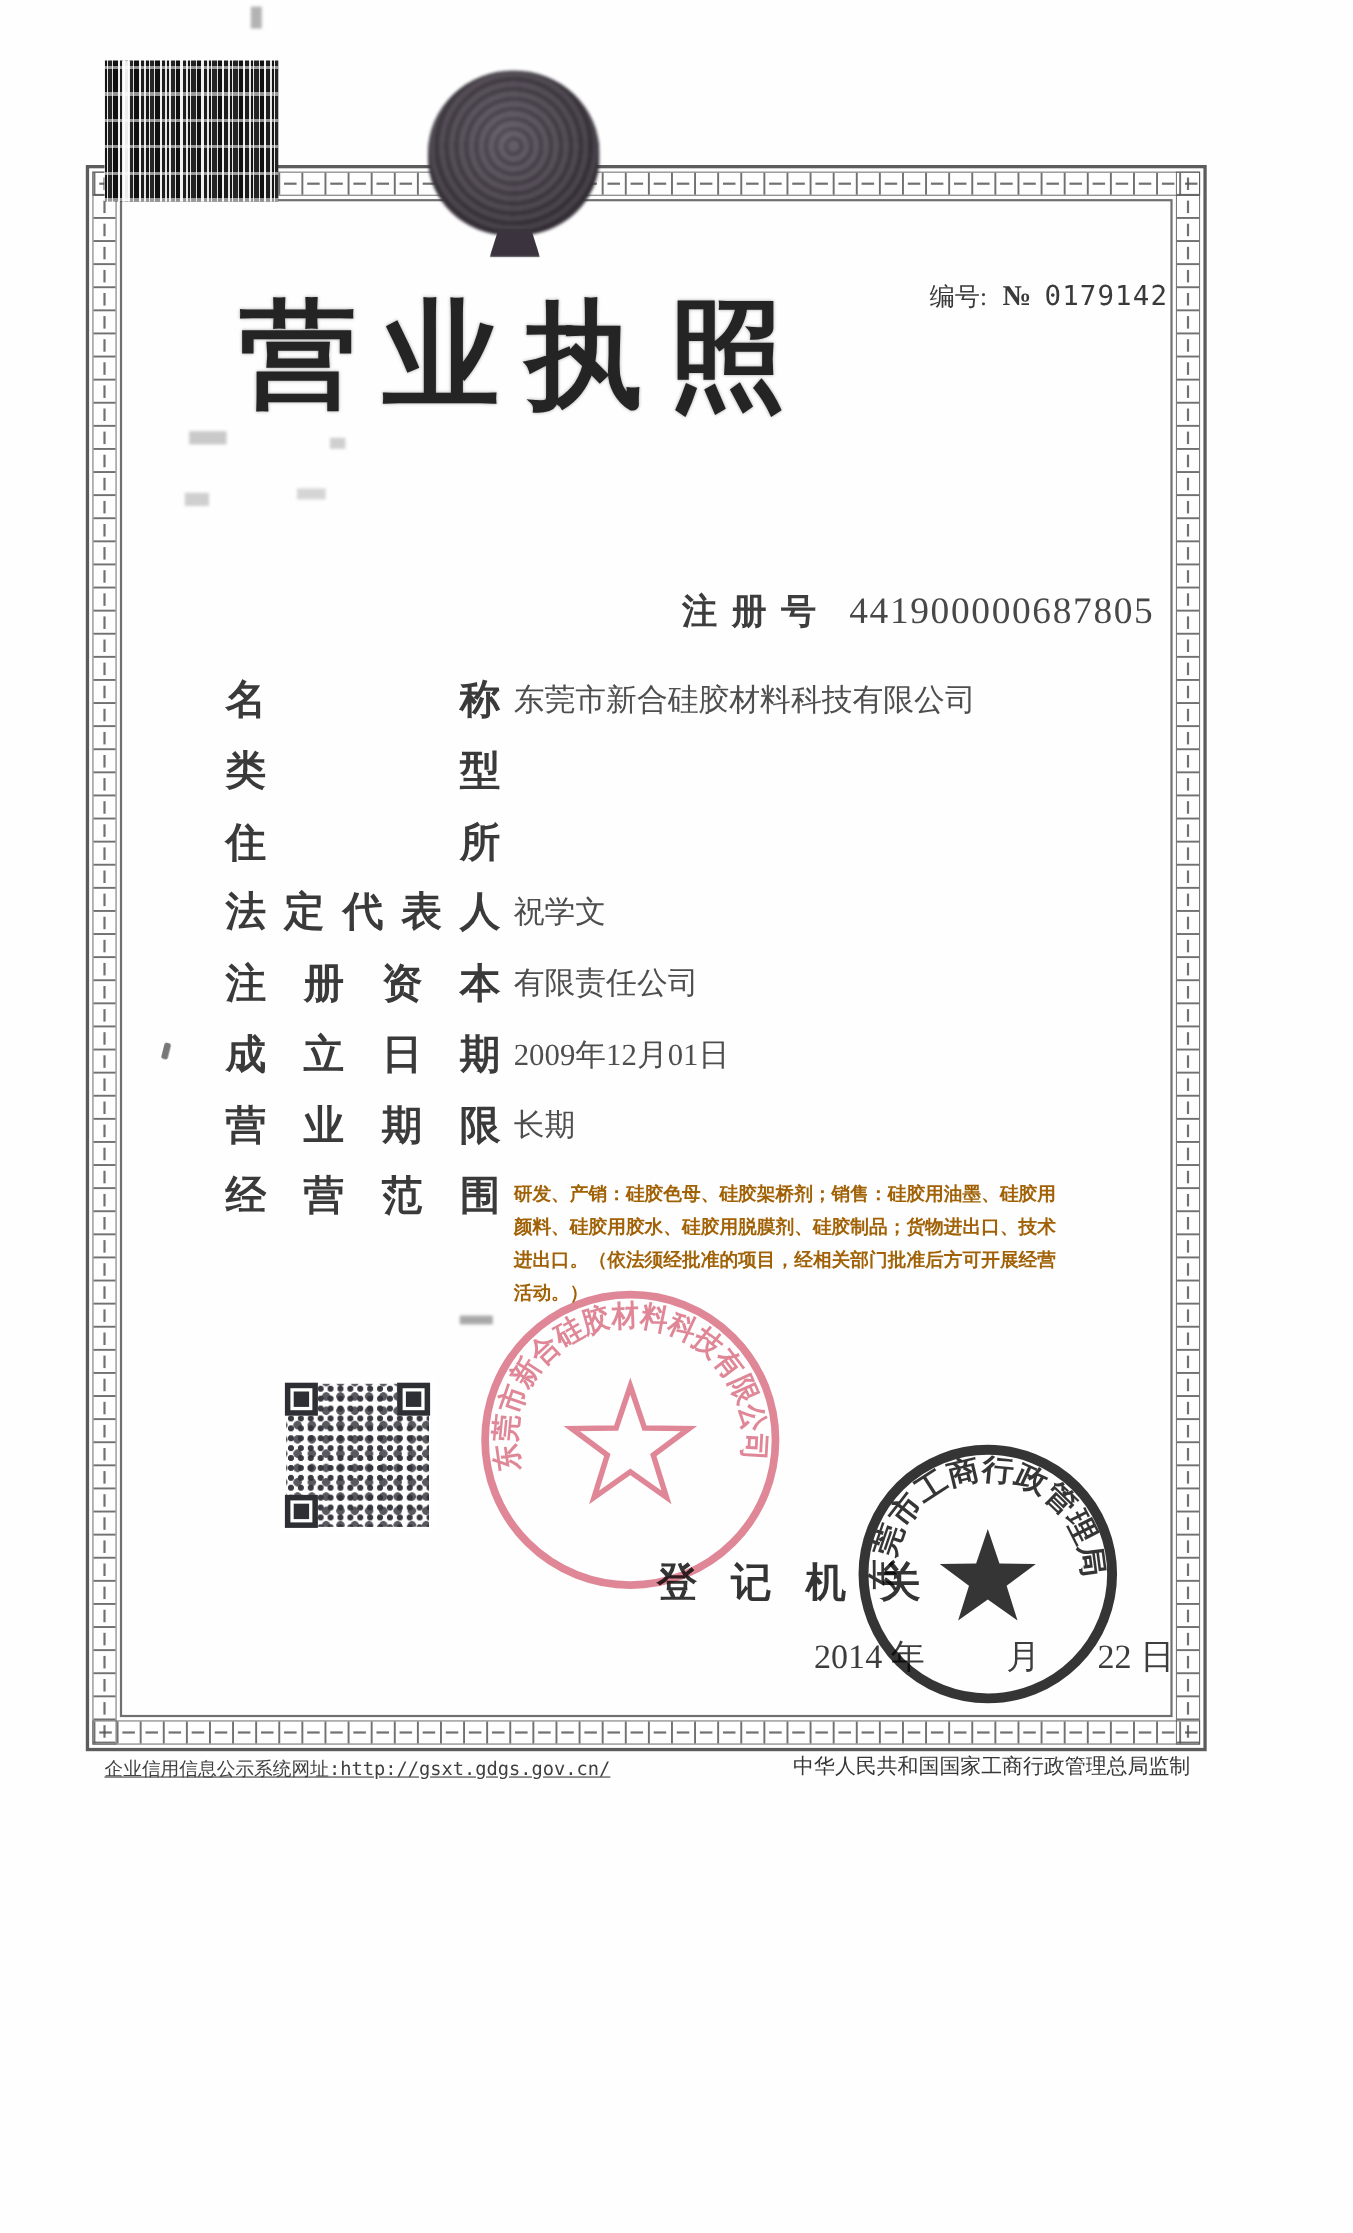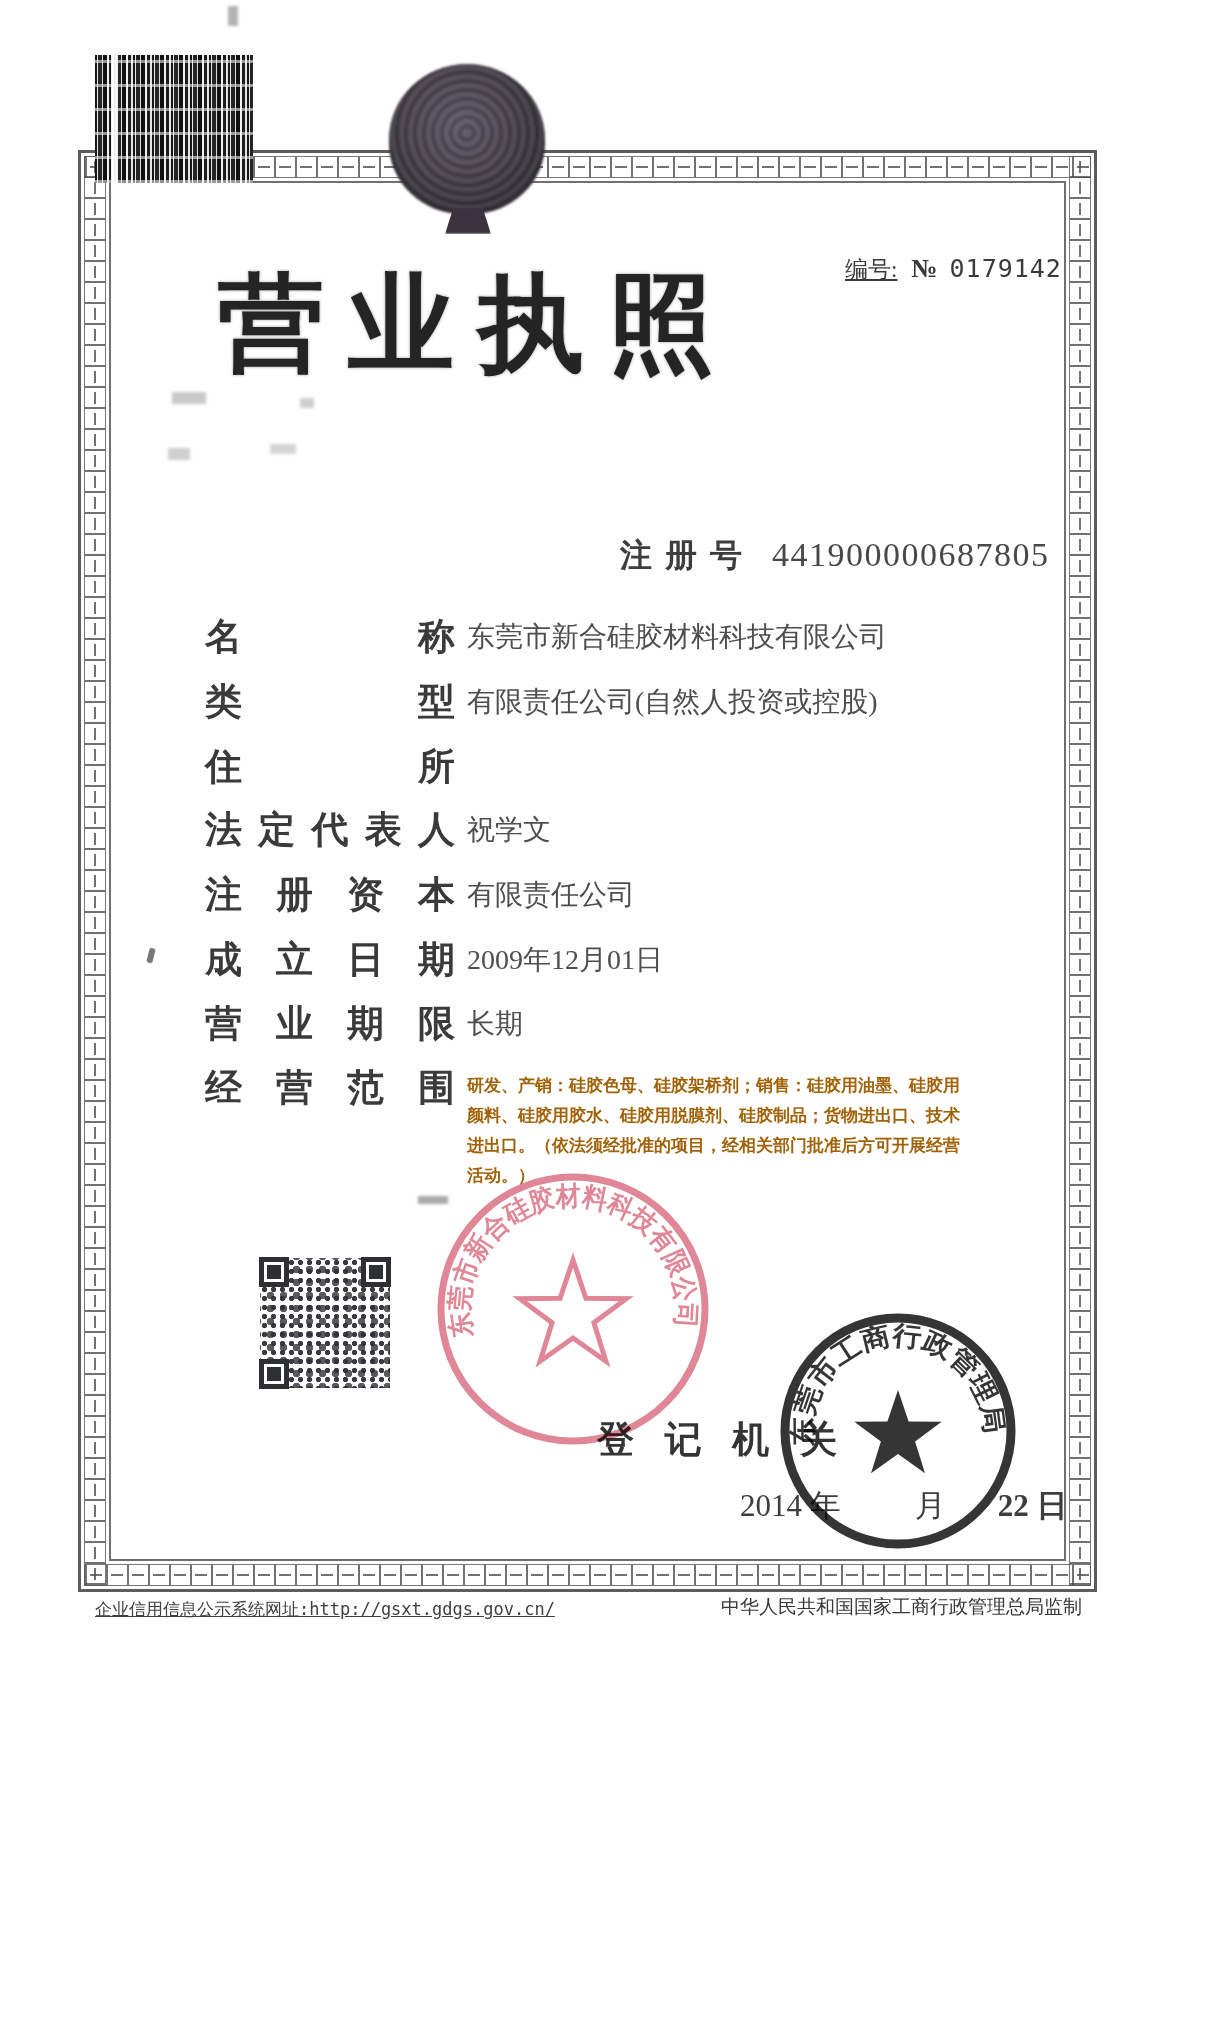--- a/index.html
+++ b/index.html
@@ -42,21 +42,21 @@
   .band.h.top { top:6px; } .band.h.bottom { bottom:6px; }
   .band.v { top:6px; bottom:6px; width:20px;
     background-image:
       repeating-linear-gradient(0deg, #4e4e4e 0 2px, transparent 2px 21px),
       repeating-linear-gradient(0deg, transparent 0 5px, #4e4e4e 5px 17px, transparent 17px 21px);
     background-size:100% 21px, 2px 21px; background-position:0 0, 9px 0; background-repeat:repeat-y; }
   .band.v.left { left:6px; } .band.v.right { right:6px; }
   #frame .inner-line { position:absolute; inset:31px; border:2px solid #4c4c4c; opacity:.8; }
   
   #serial { position:absolute; left:845px; top:254px; z-index:3; display:flex; align-items:baseline; color:#3a3a3a; }
-  #serial .s-label { font:500 23px/30px "Liberation Serif", serif;text-decoration:underline; }
+  #serial .s-label { font:500 23px/30px "Liberation Serif", serif; }
   #serial .s-no { font:700 26px/30px "Liberation Serif", serif; margin-left:14px; }
   #serial .s-num { font:500 25px/30px "DejaVu Sans Mono", monospace; margin-left:12px; letter-spacing:1px; }
   
   #title {
     position:absolute; left:218px; top:258px; width:496px; z-index:3;
     display:flex; justify-content:space-between;
     font:900 106px/130px "Liberation Sans", sans-serif; color:#242424;
     text-shadow:0 0 3px rgba(30,30,30,.45);
   }
   
@@ -78,21 +78,21 @@
   #qr .f { position:absolute; width:30px; height:30px; border:5px solid #2e2e35; background:#fff; box-sizing:border-box; }
   #qr .f::after { content:''; position:absolute; inset:3px; background:#2e2e35; }
   #qr .f.tl { left:4px; top:4px; } #qr .f.tr { right:4px; top:4px; } #qr .f.bl { left:4px; bottom:4px; }
   
   #company-seal { position:absolute; left:428px; top:1164px; z-index:4; mix-blend-mode:multiply; opacity:.8; }
   #authority-seal { position:absolute; left:773px; top:1306px; z-index:5; mix-blend-mode:multiply; opacity:.9; }
   .seal-text { font-family:"Liberation Serif", serif; font-weight:700; }
   
   #registrar { position:absolute; left:597px; top:1416px; width:240px; z-index:3; display:flex; justify-content:space-between; font:600 37px/48px "Liberation Serif", serif; color:#343434; }
   #dateline { position:absolute; left:740px; top:1486px; z-index:3; display:flex; align-items:baseline; font:500 31px/40px "Liberation Serif", serif; color:#3d3d3d;gap:16px; }
-  #dateline .d-month { margin-left:58px; } #dateline .d-day { margin-left:36px;font-weight:bold; }
+  #dateline .d-month { margin-left:58px; } #dateline .d-day { margin-left:36px; }
   
   #footer-left { position:absolute; left:95px; top:1597px; font:400 17px/24px "DejaVu Sans Mono", monospace; color:#3f3f3f; z-index:3;text-decoration:underline; }
   #footer-right { position:absolute; left:700px; top:1594px; width:382px; text-align:right; font:500 19px/26px "Liberation Serif", serif; color:#373737; z-index:3; }
   
   .artifact { position:absolute; background:#8a8a8a; filter:blur(1.5px); z-index:2; }
   #art-1 { left:172px; top:392px; width:34px; height:12px; opacity:.45; }
   #art-2 { left:300px; top:398px; width:14px; height:10px; opacity:.4; }
   #art-3 { left:168px; top:448px; width:22px; height:12px; opacity:.4; }
   #art-4 { left:270px; top:444px; width:26px; height:10px; opacity:.35; }
   #art-comma { left:148px; top:948px; width:6px; height:15px; opacity:.75; background:#4a4a4a; border-radius:2px; transform:rotate(14deg); filter:blur(.4px); }
@@ -147,21 +147,20 @@
         <span>名</span>
         <span>称</span>
       </span>
     <span class="val">东莞市新合硅胶材料科技有限公司</span>
   </div>
   <div class="row" style="top:678px">
     <span class="lbl">
         <span>类</span>
         <span>型</span>
       </span>
-    <span class="val">有限责任公司(自然人投资或控股)</span>
   </div>
   <div class="row" style="top:743px">
     <span class="lbl">
         <span>住</span>
         <span>所</span>
       </span>
   </div>
   <div class="row" style="top:806px">
     <span class="lbl">
         <span>法</span>

